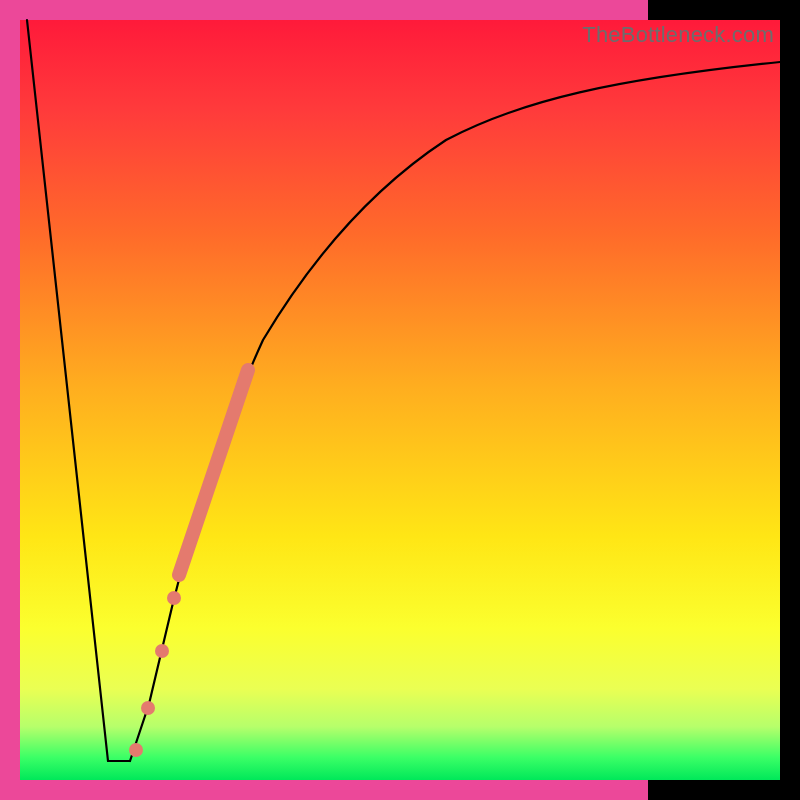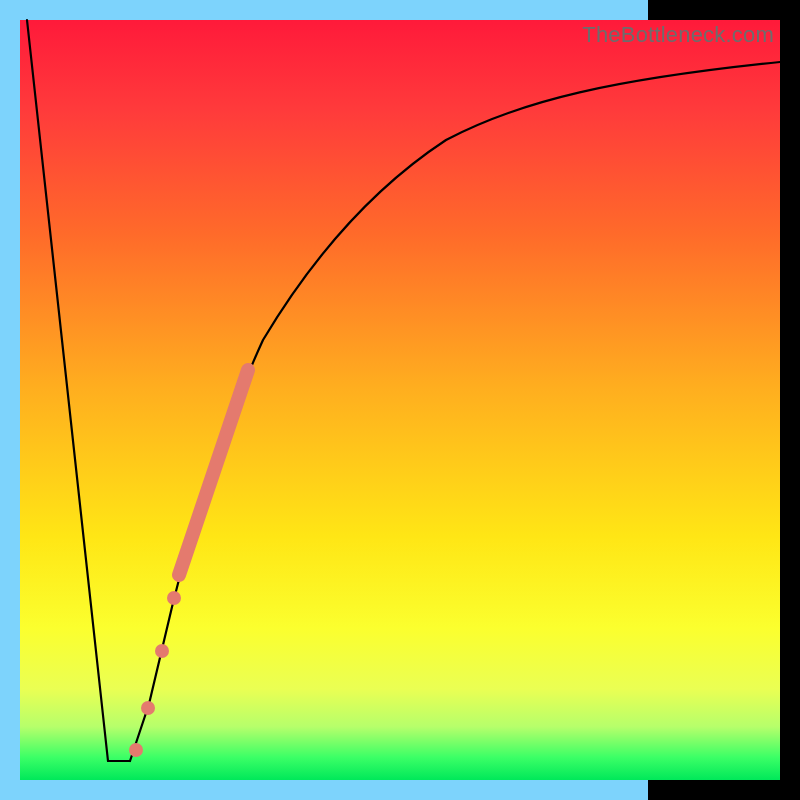--- a/index.html
+++ b/index.html
@@ -10,21 +10,21 @@
     background: #000;
     overflow: hidden;
     font-family: Arial, Helvetica, sans-serif;
   }
   .frame {
     position: absolute;
     left: 0;
     top: 0;
     width: 648px;
     height: 800px;
-    background: #7dd3fc;
+    background: #ec4899;
   }
   .plot {
     position: absolute;
     left: 20px;
     top: 20px;
     width: 760px;
     height: 760px;
     background: linear-gradient(to bottom,
       #ff1a3a 0%,
       #ff3b3b 12%,

